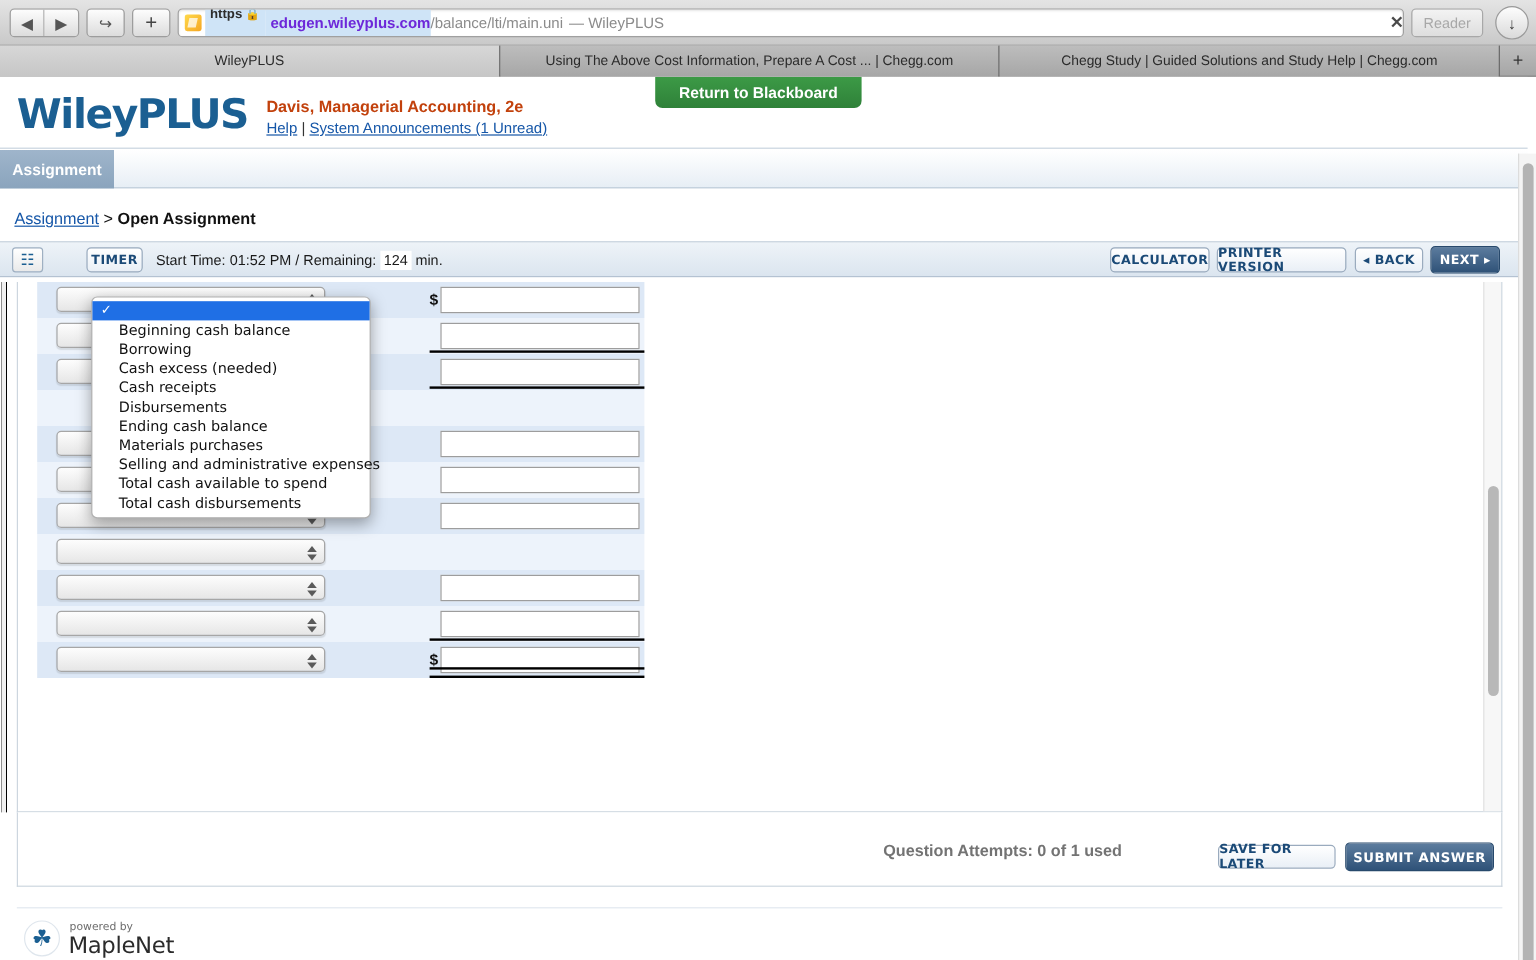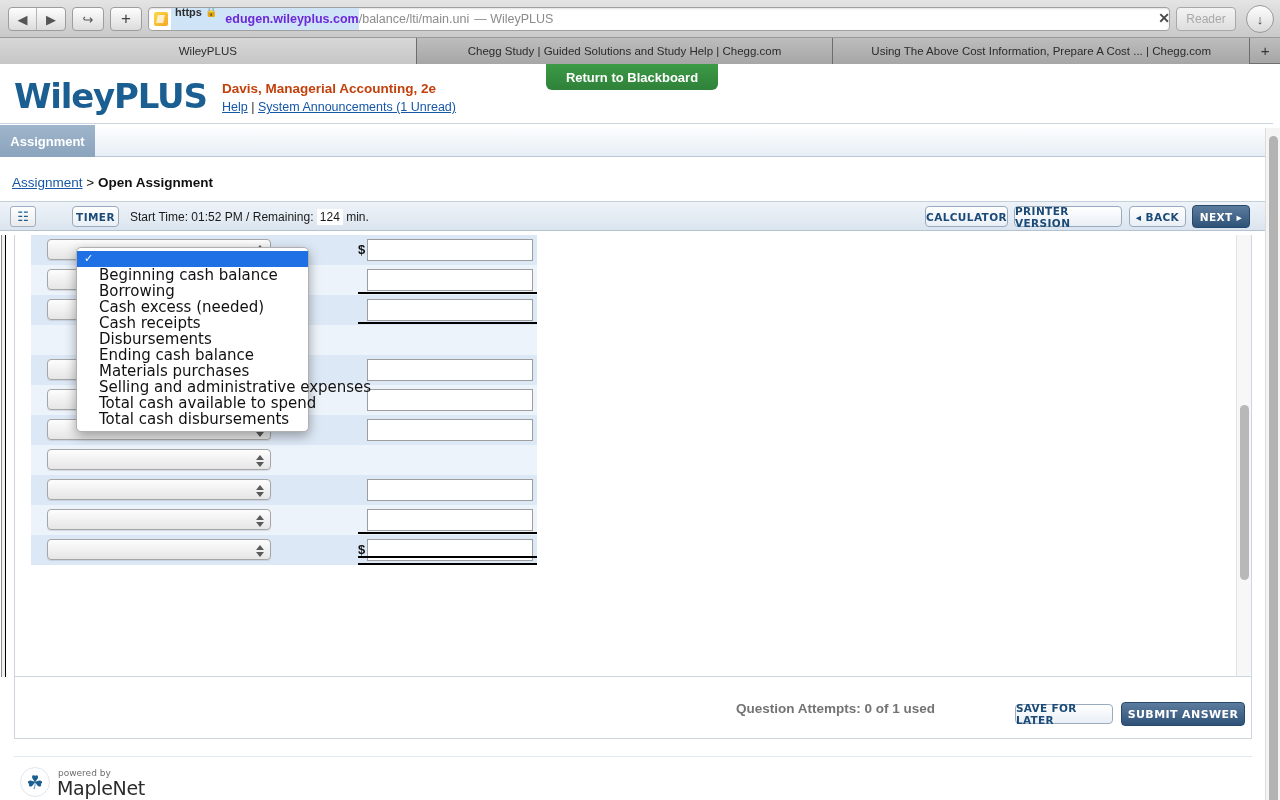--- a/index.html
+++ b/index.html
@@ -245,21 +245,21 @@
   
   #dropdown {
     position: absolute; left: 76px; top: 183px; width: 233px;
     background: #ffffff;
     border: 1px solid #b0b0b0; border-radius: 5px;
     box-shadow: 0 4px 12px rgba(0,0,0,.35);
     padding: 3px 0 4px 0; z-index: 50;
   }
   #dropdown .opt {
     height: 16px; line-height: 16px; padding-left: 22px;
-    font-size: 15px; color: #111; white-space: nowrap;
+    font-size: 12px; color: #111; white-space: nowrap;
     font-family: "DejaVu Sans", sans-serif;
   }
   #dropdown .opt.selected {
     background: #1f6fe5; color: #ffffff; position: relative;
   }
   #dropdown .opt.selected::before {
     content: "\2713"; position: absolute; left: 7px; top: 0; font-size: 11px; color: #ffffff;
   }
 
   
@@ -343,22 +343,22 @@
     <span id="url-path">/balance/lti/main.uni</span>
     <span id="url-title">— WileyPLUS</span>
   </div>
   <div id="url-clear">✕</div>
   <div id="reader-btn">Reader</div>
   <div id="download-btn">↓</div>
 </div>
 
 <div id="tabbar">
   <div class="tab active">WileyPLUS</div>
+  <div class="tab">Using The Above Cost Information, Prepare A Cost ... | Chegg.com</div>
   <div class="tab">Chegg Study | Guided Solutions and Study Help | Chegg.com</div>
-  <div class="tab">Using The Above Cost Information, Prepare A Cost ... | Chegg.com</div>
   <div id="tab-add">+</div>
 </div>
 
 <div id="page">
 
   <div id="return-blackboard">Return to Blackboard</div>
 
   <div id="wp-header">
     <div id="wp-logo">WileyPLUS</div>
     <div id="wp-course">Davis, Managerial Accounting, 2e</div>

